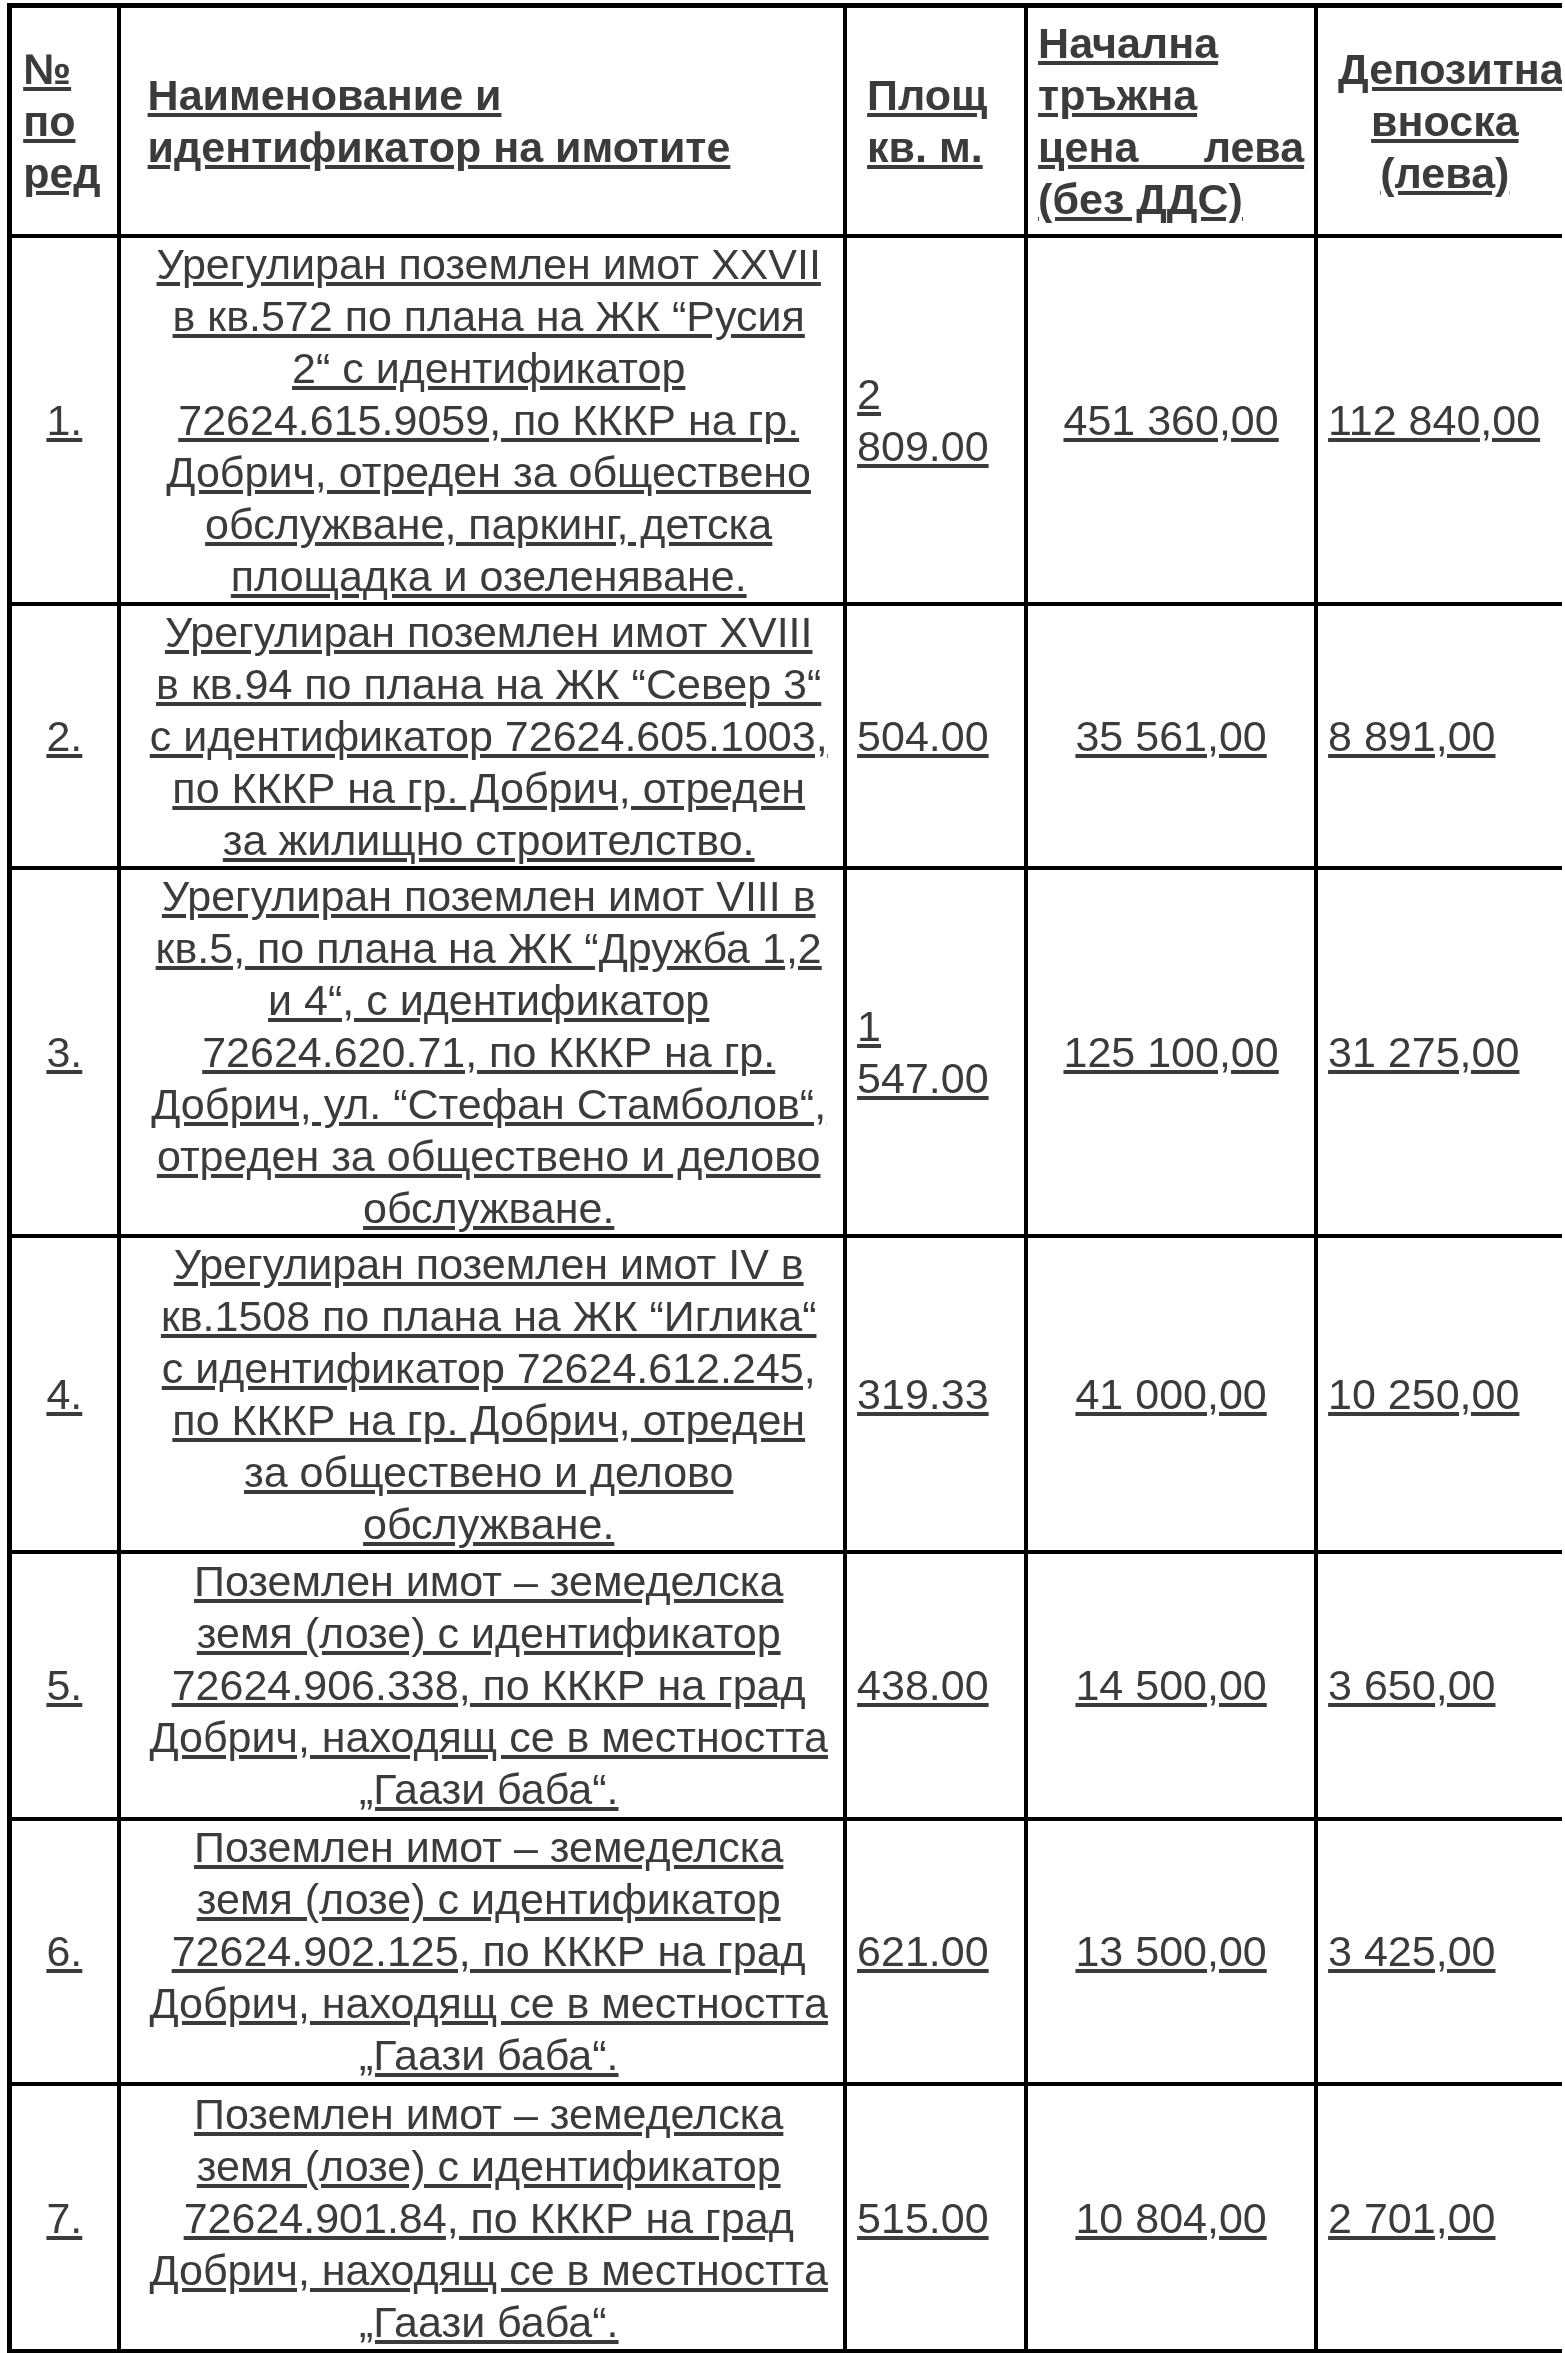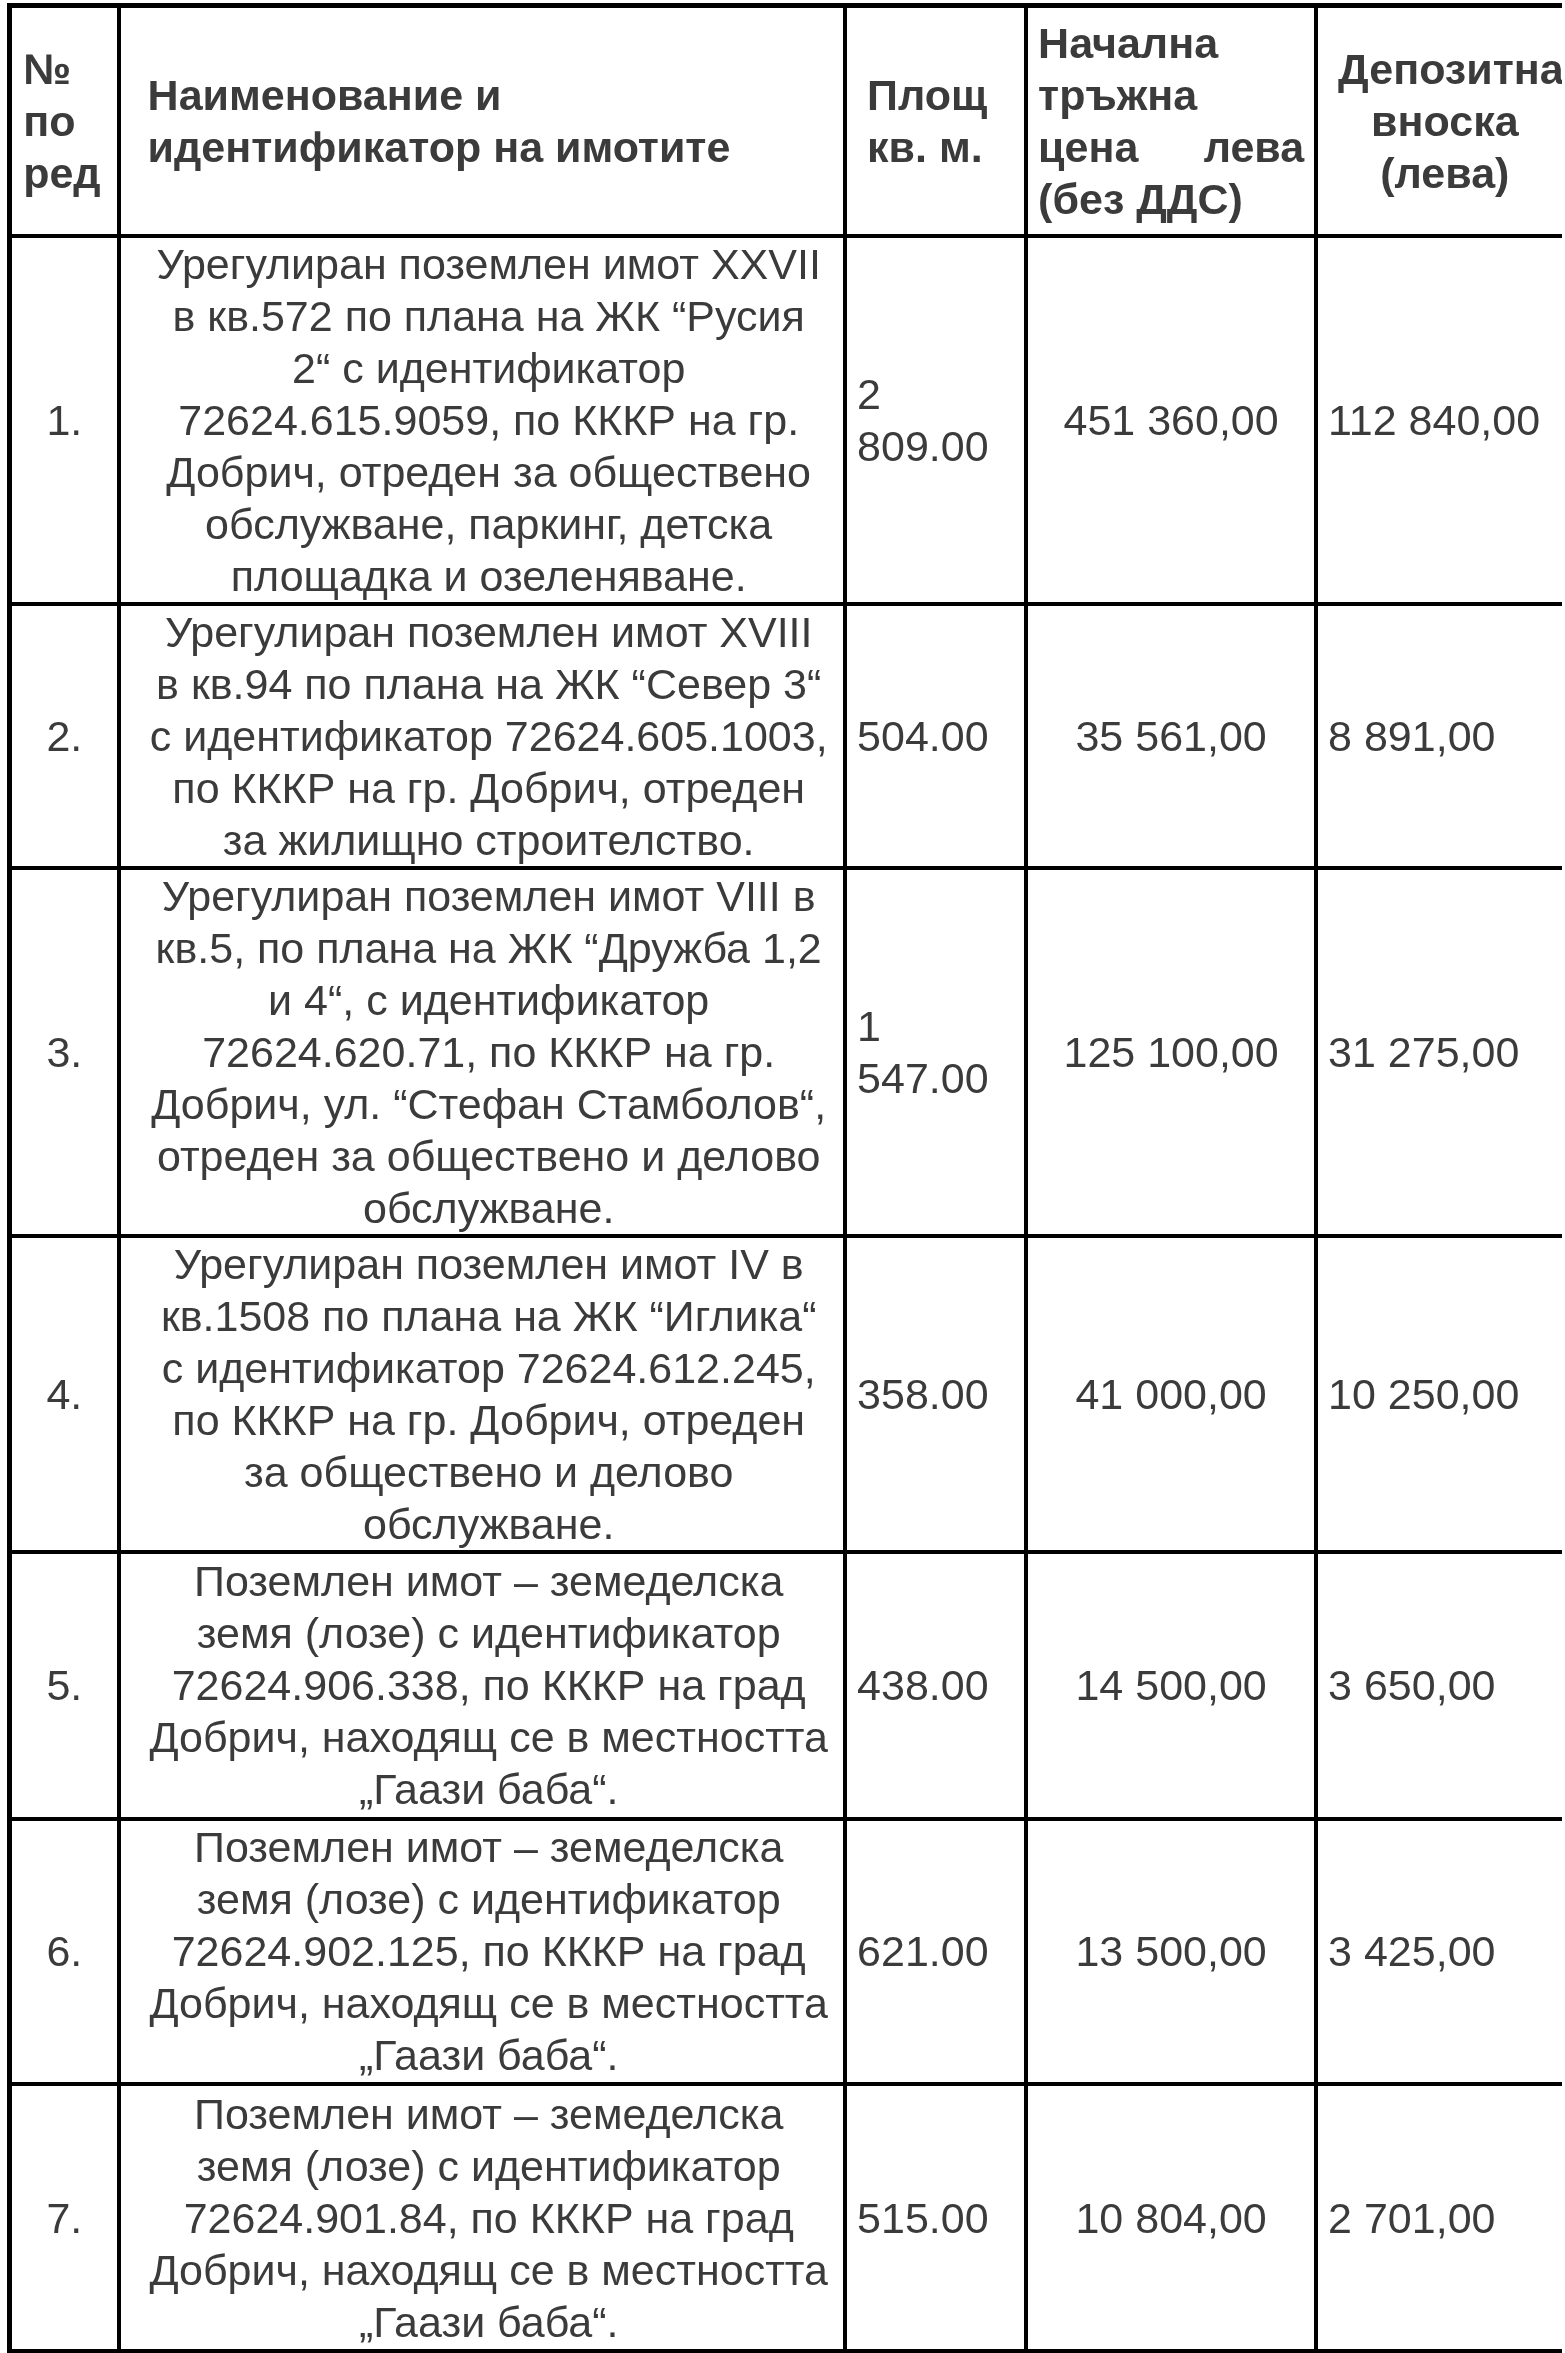--- a/index.html
+++ b/index.html
@@ -18,20 +18,21 @@
   .table-wrap {
     position: absolute;
     top: 3.3px;
     left: 6.6px;
     width: 1555px;
     height: 2350px;
     overflow: hidden;
     border-bottom: 4.1px solid #000;
     box-sizing: border-box;
     background: #ffffff;
+    text-decoration: underline;
   }
   table.props {
     border-collapse: collapse;
     table-layout: fixed;
     width: 1555px;
     background: #ffffff;
   }
   table.props col.c-num     { width: 110px; }
   table.props col.c-name    { width: 726px; }
   table.props col.c-area    { width: 181px; }
@@ -114,21 +115,21 @@
         <tr>
     <td class="d-num">3.</td>
     <td class="d-name">Урегулиран поземлен имот VIII в кв.5, по плана на ЖК “Дружба 1,2 и 4“, с идентификатор 72624.620.71, по КККР на гр. Добрич, ул. “Стефан Стамболов“, отреден за обществено и делово обслужване.</td>
     <td class="d-area">1 547.00</td>
     <td class="d-price">125 100,00</td>
     <td class="d-deposit">31 275,00</td>
   </tr>
         <tr>
     <td class="d-num">4.</td>
     <td class="d-name">Урегулиран поземлен имот IV в кв.1508 по плана на ЖК “Иглика“ с идентификатор 72624.612.245, по КККР на гр. Добрич, отреден за обществено и делово обслужване.</td>
-    <td class="d-area">358.00</td>
+    <td class="d-area">319.33</td>
     <td class="d-price">41 000,00</td>
     <td class="d-deposit">10 250,00</td>
   </tr>
         <tr>
     <td class="d-num">5.</td>
     <td class="d-name">Поземлен имот – земеделска земя (лозе) с идентификатор 72624.906.338, по КККР на град Добрич, находящ се в местността „Гаази баба“.</td>
     <td class="d-area">438.00</td>
     <td class="d-price">14 500,00</td>
     <td class="d-deposit">3 650,00</td>
   </tr>

